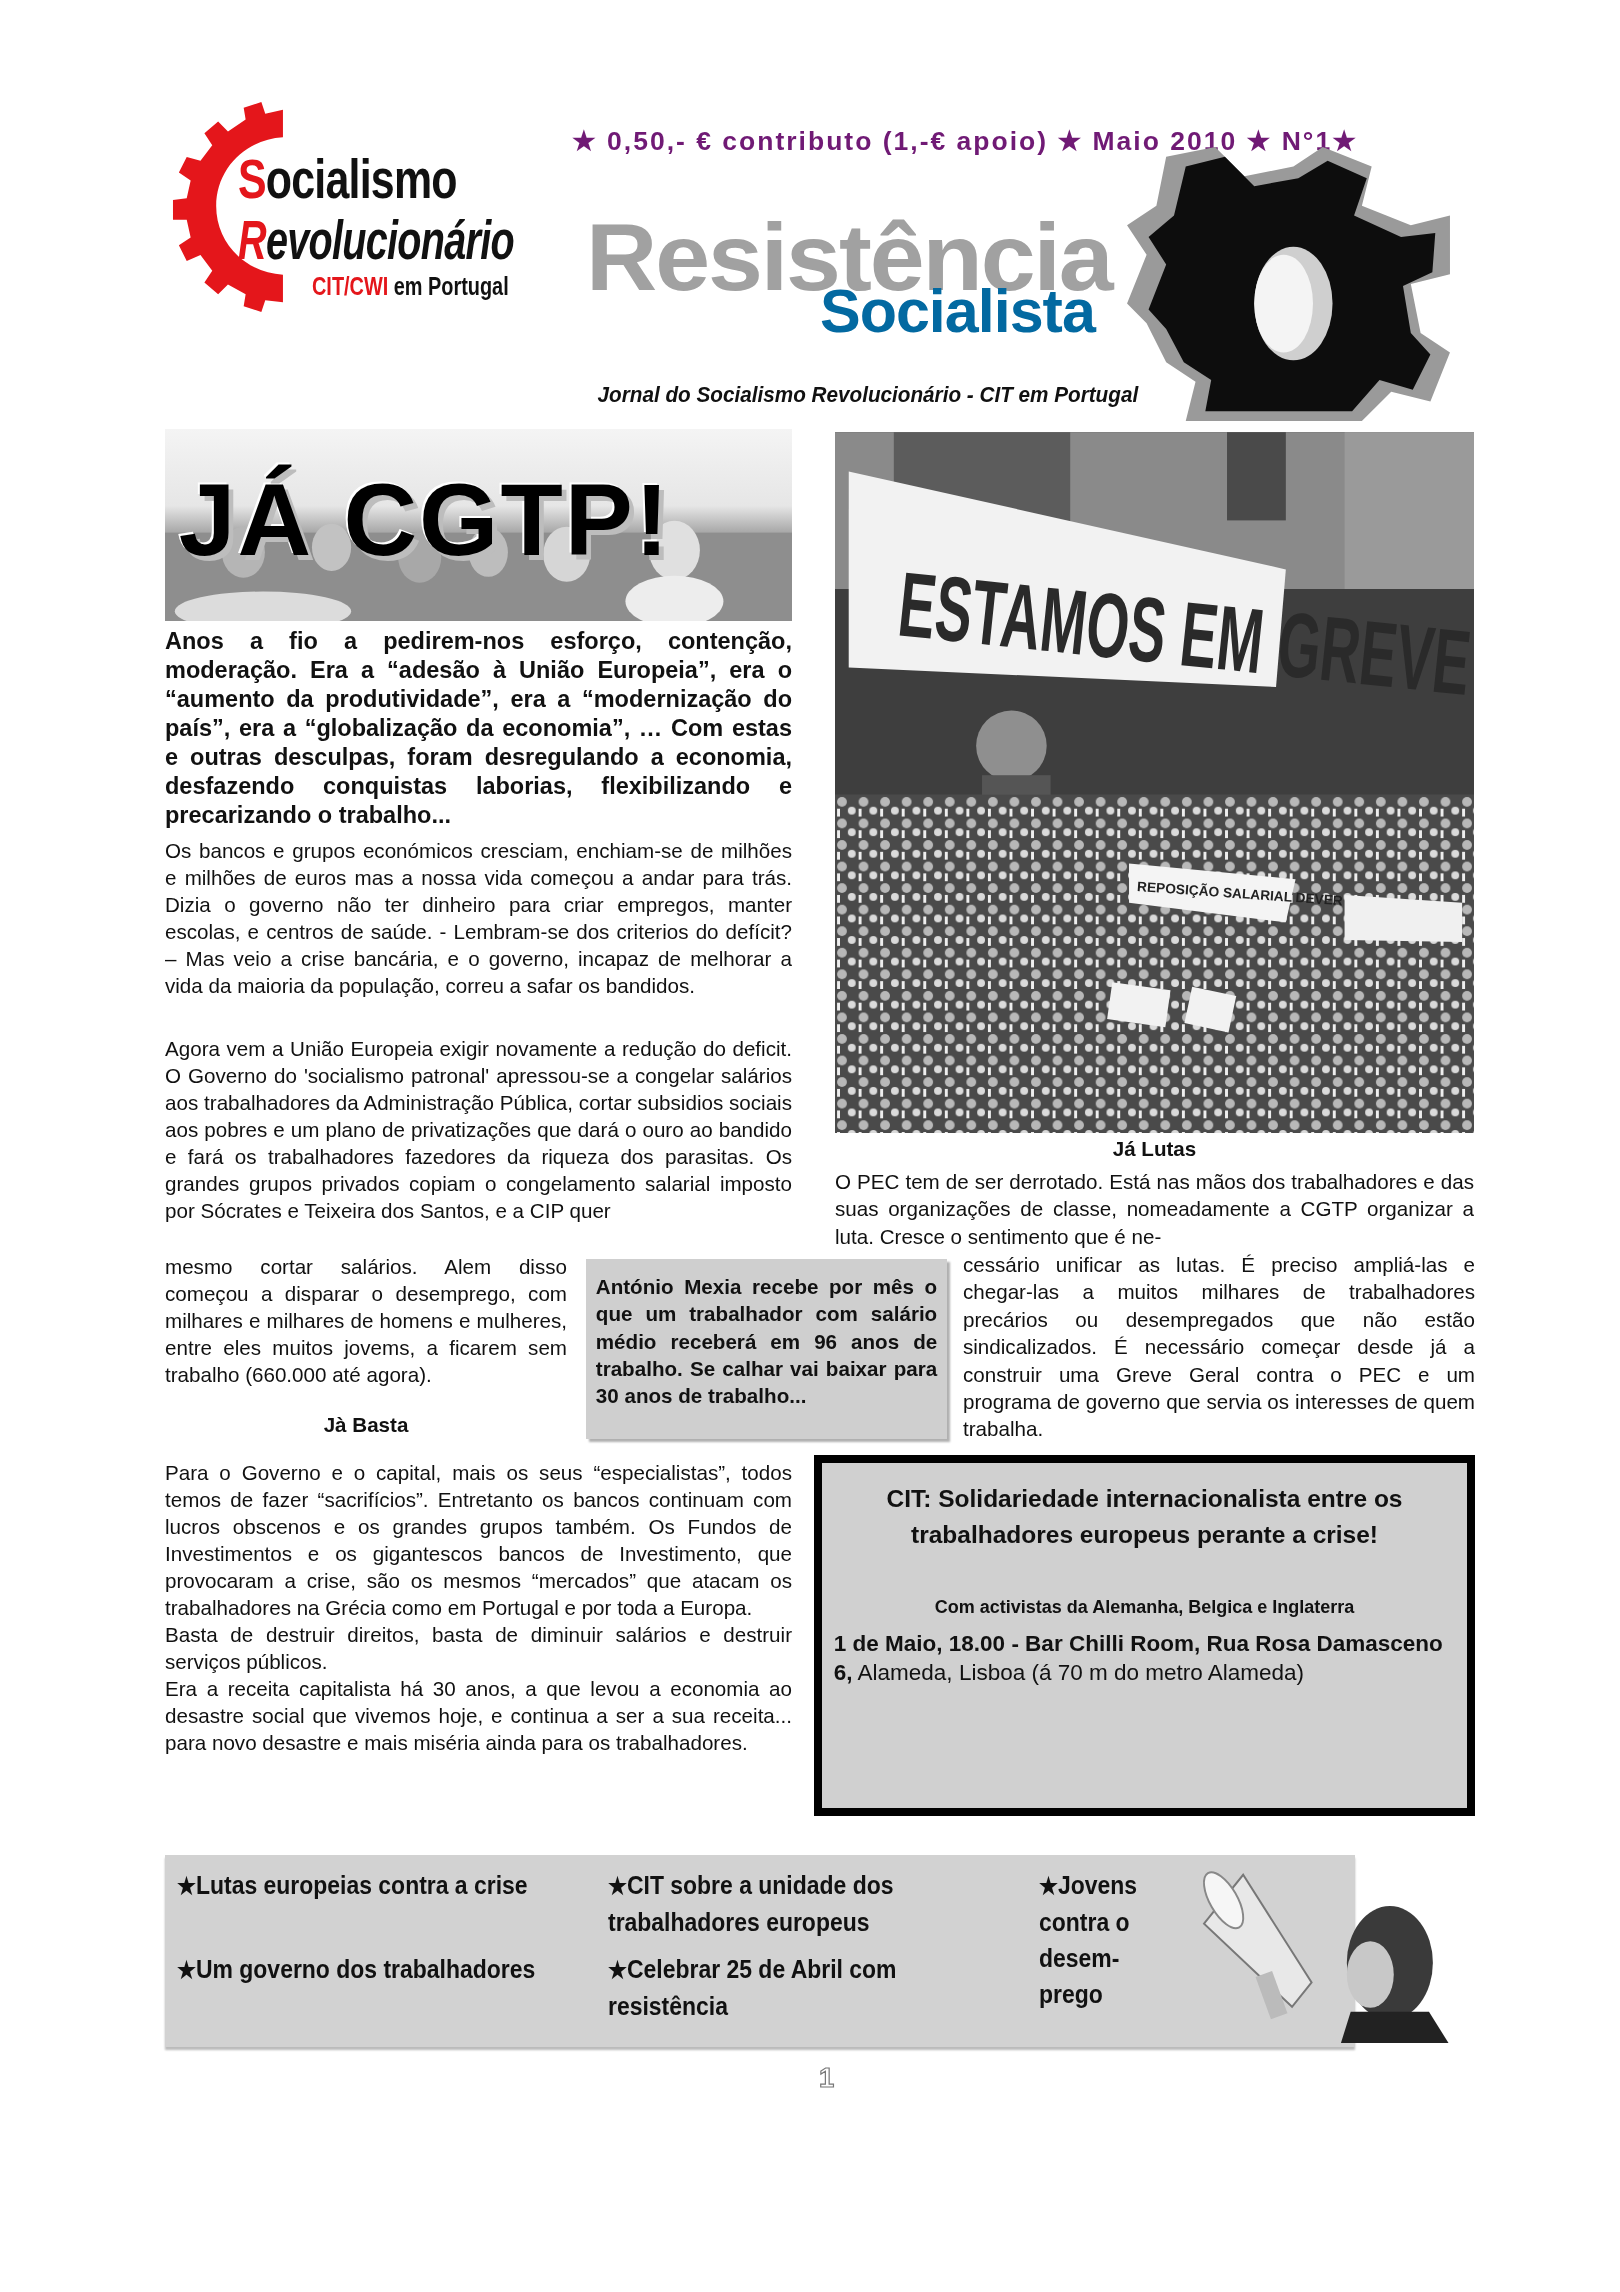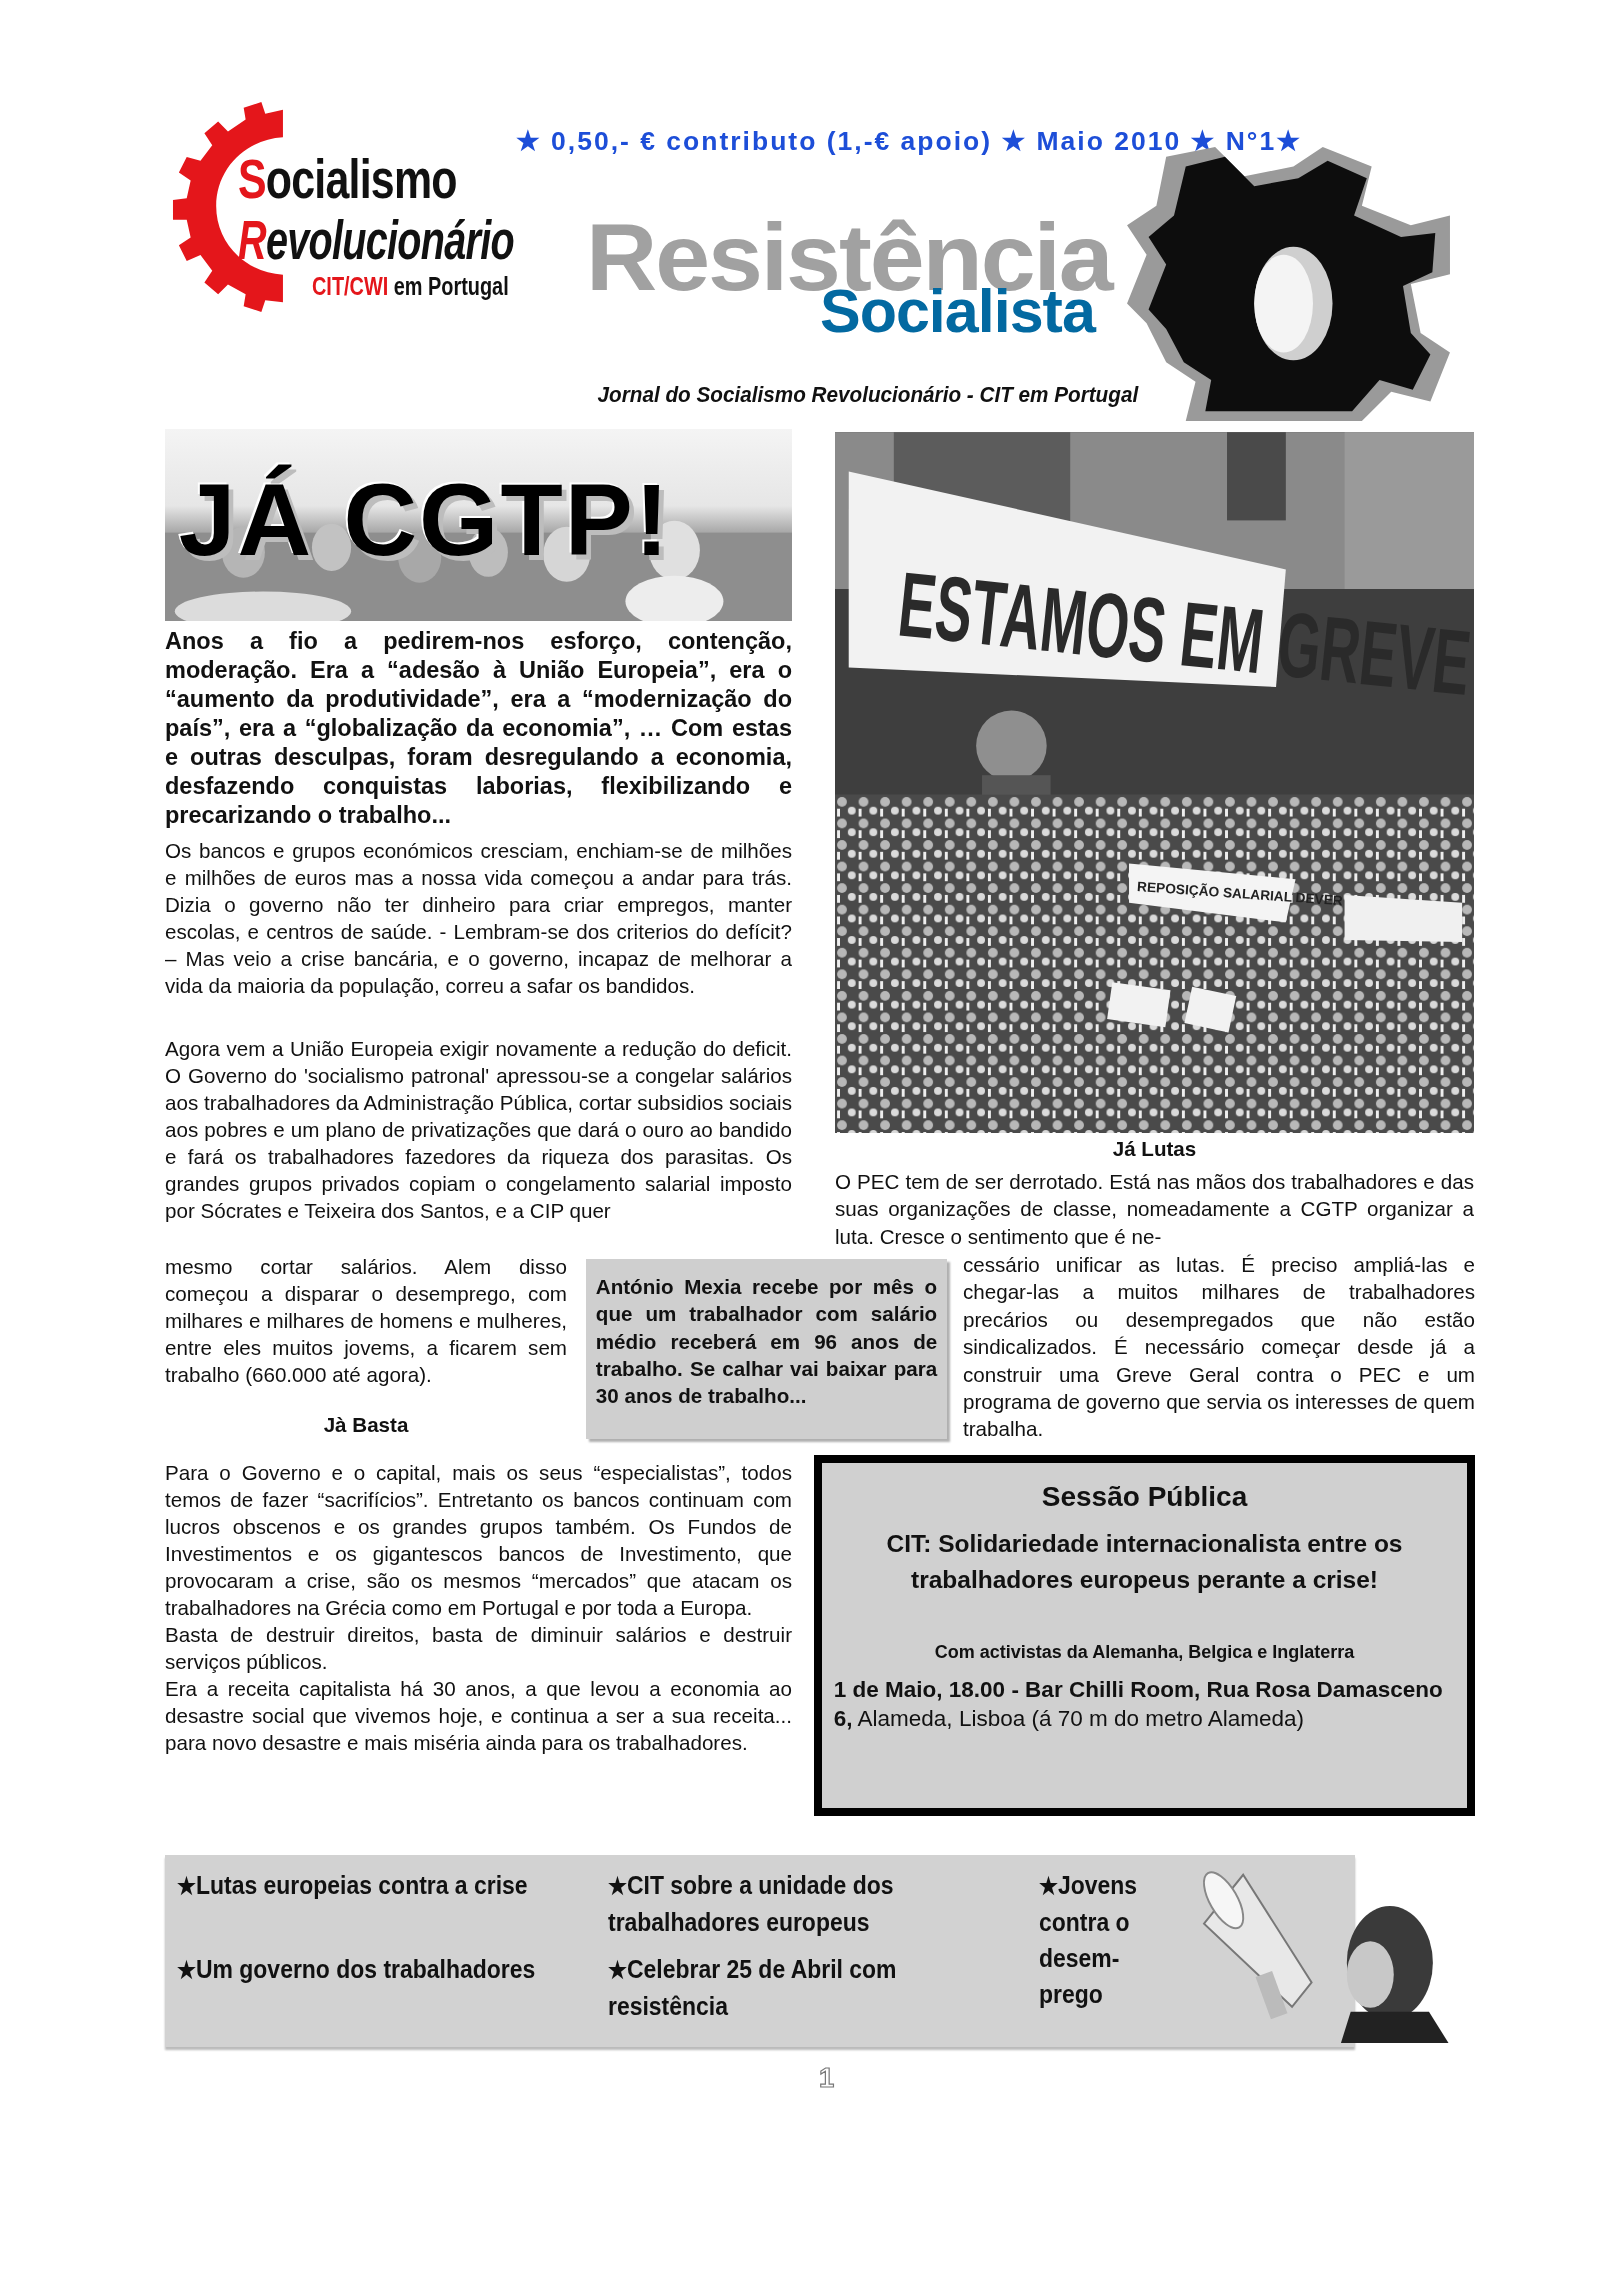--- a/index.html
+++ b/index.html
@@ -9,21 +9,21 @@
   
   .logo { position: absolute; left: 167px; top: 98px; width: 353px; height: 216px; }
   .logo svg { position: absolute; left: 0; top: 0; }
   .logo-line1, .logo-line2 { position: absolute; font-family: "Liberation Sans", sans-serif; font-weight: bold; font-stretch: condensed; letter-spacing: -1px; color: #111; }
   .logo-line1 { left: 71px; top: 49px; font-size: 55px; transform: scaleX(0.78); transform-origin: left top; }
   .logo-line2 { left: 71px; top: 110px; font-size: 55px; font-style: italic; transform: scaleX(0.72); transform-origin: left top; }
   .logo-line1 .cap, .logo-line2 .cap { color: #e4161b; }
   .logo-sub { position: absolute; left: 145px; top: 174px; font-size: 25.5px; font-weight: bold; transform: scaleX(0.78); transform-origin: left top; white-space: nowrap; }
   .logo-sub .red { color: #e4161b; }
 
-  .price-line { position: absolute; left: 516px; top: 125px; font-size: 26.5px; font-weight: bold; letter-spacing: 2px; white-space: nowrap; color: #1d4ed8; }
+  .price-line { position: absolute; left: 572px; top: 125px; font-size: 26.5px; font-weight: bold; letter-spacing: 2px; white-space: nowrap; color: #701a75; }
 
   .title-gear { position: absolute; left: 1127px; top: 147px; width: 323px; height: 274px; }
   .title-resistencia { position: absolute; left: 586px; top: 204px; font-size: 94px; font-weight: bold; color: #a1a1a1; letter-spacing: -2px; white-space: nowrap; transform: scaleX(1.05); transform-origin: left top; }
   .title-socialista { position: absolute; left: 820px; top: 276px; font-size: 61px; font-weight: bold; color: #0369a1; letter-spacing: -1px; white-space: nowrap; }
   .journal-sub { position: absolute; left: 594px; top: 382px; font-size: 22.5px; font-weight: bold; font-style: italic; white-space: nowrap; color: #111; background: #fff; padding: 0 11.8px 0 3.9px; border-radius: 0 15.7px 15.7px 0; transform: scaleX(0.92); transform-origin: left top; }
 
   
   .basta-banner { position: absolute; left: 165px; top: 429px; width: 627px; height: 192px; background: linear-gradient(180deg, #f4f4f4 0%, #e6e6e6 40%, #8c8c8c 60%, #9a9a9a 80%, #dcdcdc 100%); overflow: hidden; }
   .basta-crowd { position: absolute; left: 0; bottom: 0; width: 100%; height: 108px; }
   .basta-title { position: absolute; left: 13.7px; top: 33px; font-size: 102px; font-weight: bold; color: #000; letter-spacing: 2px; white-space: nowrap; text-shadow: 4.9px 4.9px 0 #bdbdbd, -2px -2px 0 #fff; }
@@ -154,21 +154,20 @@
     <rect x="280" y="195" width="60" height="38" fill="#f2f2f2" transform="rotate(8 310 214)"></rect>
     <rect x="360" y="200" width="46" height="38" fill="#f2f2f2" transform="rotate(12 383 219)"></rect>
   </svg>
 </div>
 <div class="photo-caption">Já Lutas</div>
 
 <div class="right-text">O PEC tem de ser derrotado. Está nas mãos dos trabalhadores e das suas organizações de classe, nomeadamente a CGTP organizar a luta. Cresce o sentimento que é ne-</div>
 <div class="right-text-wrap">cessário unificar as lutas. É preciso ampliá-las e chegar-las a muitos milhares de trabalhadores precários ou desempregados que não estão sindicalizados. É necessário começar desde já a construir uma Greve Geral contra o PEC e um programa de governo que servia os interesses de quem trabalha.</div>
 
 <div class="event-box">
-  <div class="event-title">Sessão Pública</div>
   <div class="event-sub">CIT: Solidariedade internacionalista entre os trabalhadores europeus perante a crise!</div>
   <div class="event-with">Com activistas da Alemanha, Belgica e Inglaterra</div>
   <div class="event-details"><b>1 de Maio, 18.00 - Bar Chilli Room, Rua Rosa Damasceno 6,</b><span> Alameda, Lisboa (á 70 m do metro Alameda)</span></div>
 </div>
 
 <div class="strip">
   <div class="strip-item si1"><span class="star">★</span><span>Lutas europeias contra a crise</span></div>
   <div class="strip-item si2"><span class="star">★</span><span>Um governo dos trabalhadores</span></div>
   <div class="strip-item si3"><span class="star">★</span><span>CIT sobre a unidade dos trabalhadores europeus</span></div>
   <div class="strip-item si4"><span class="star">★</span><span>Celebrar 25 de Abril com resistência</span></div>

